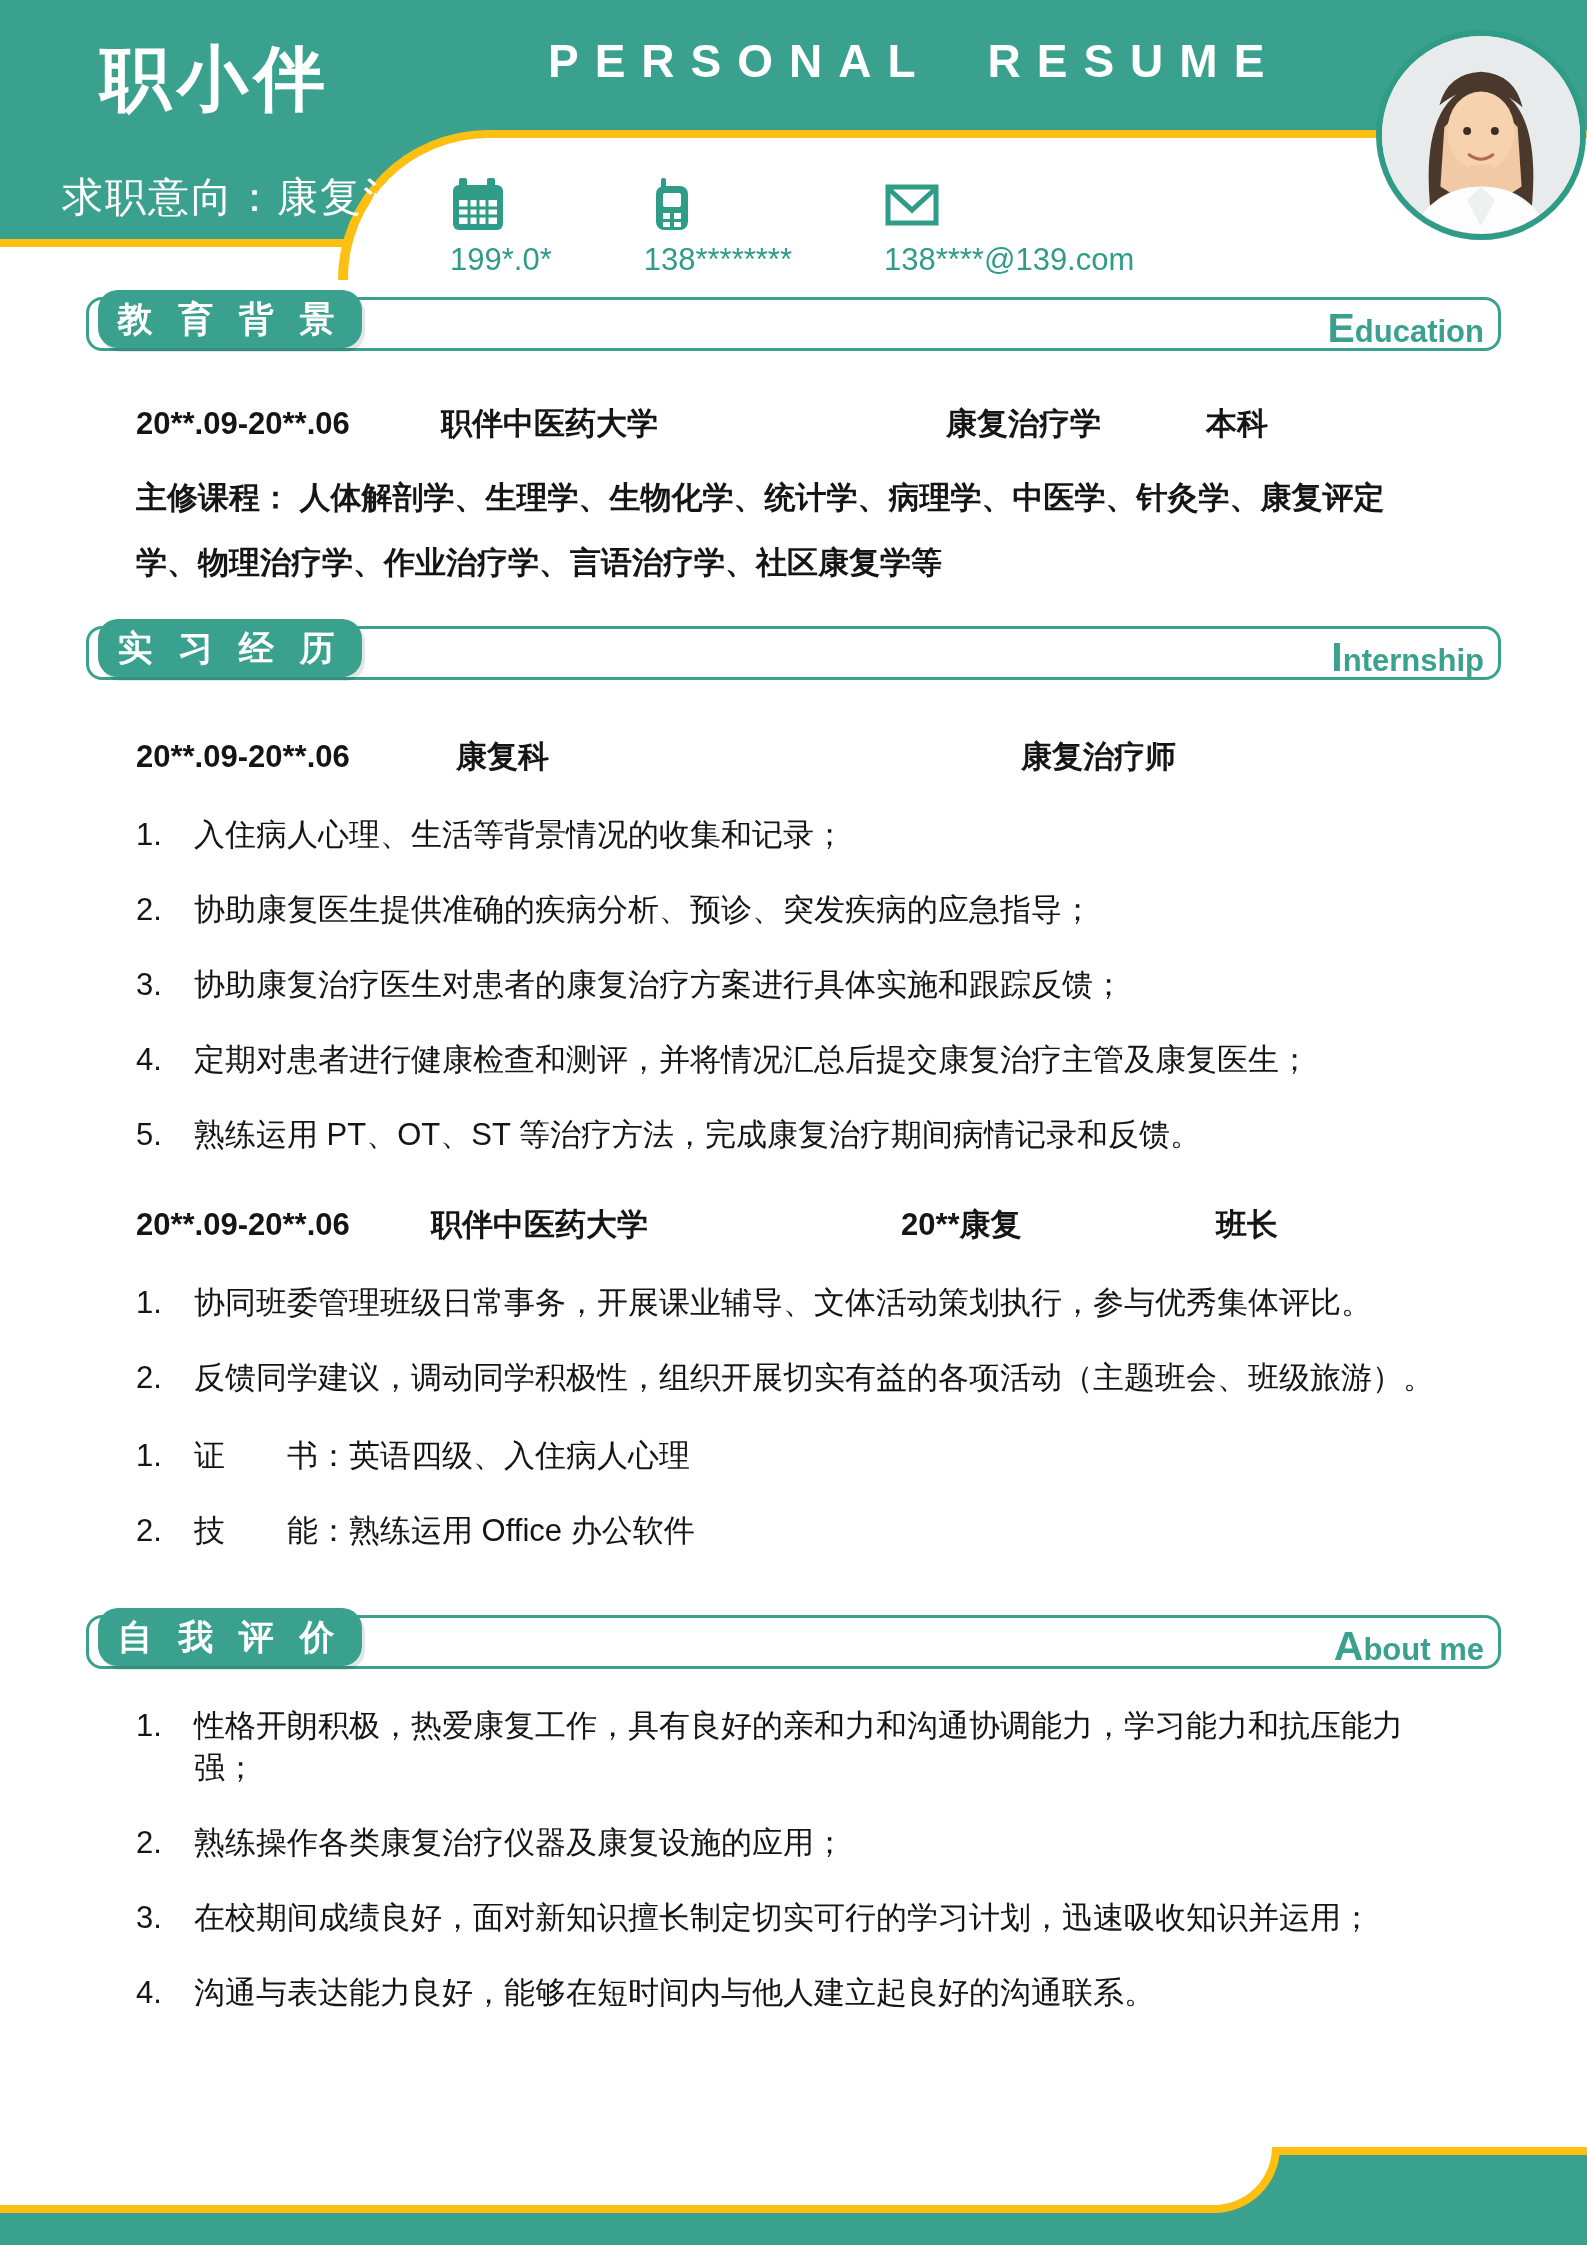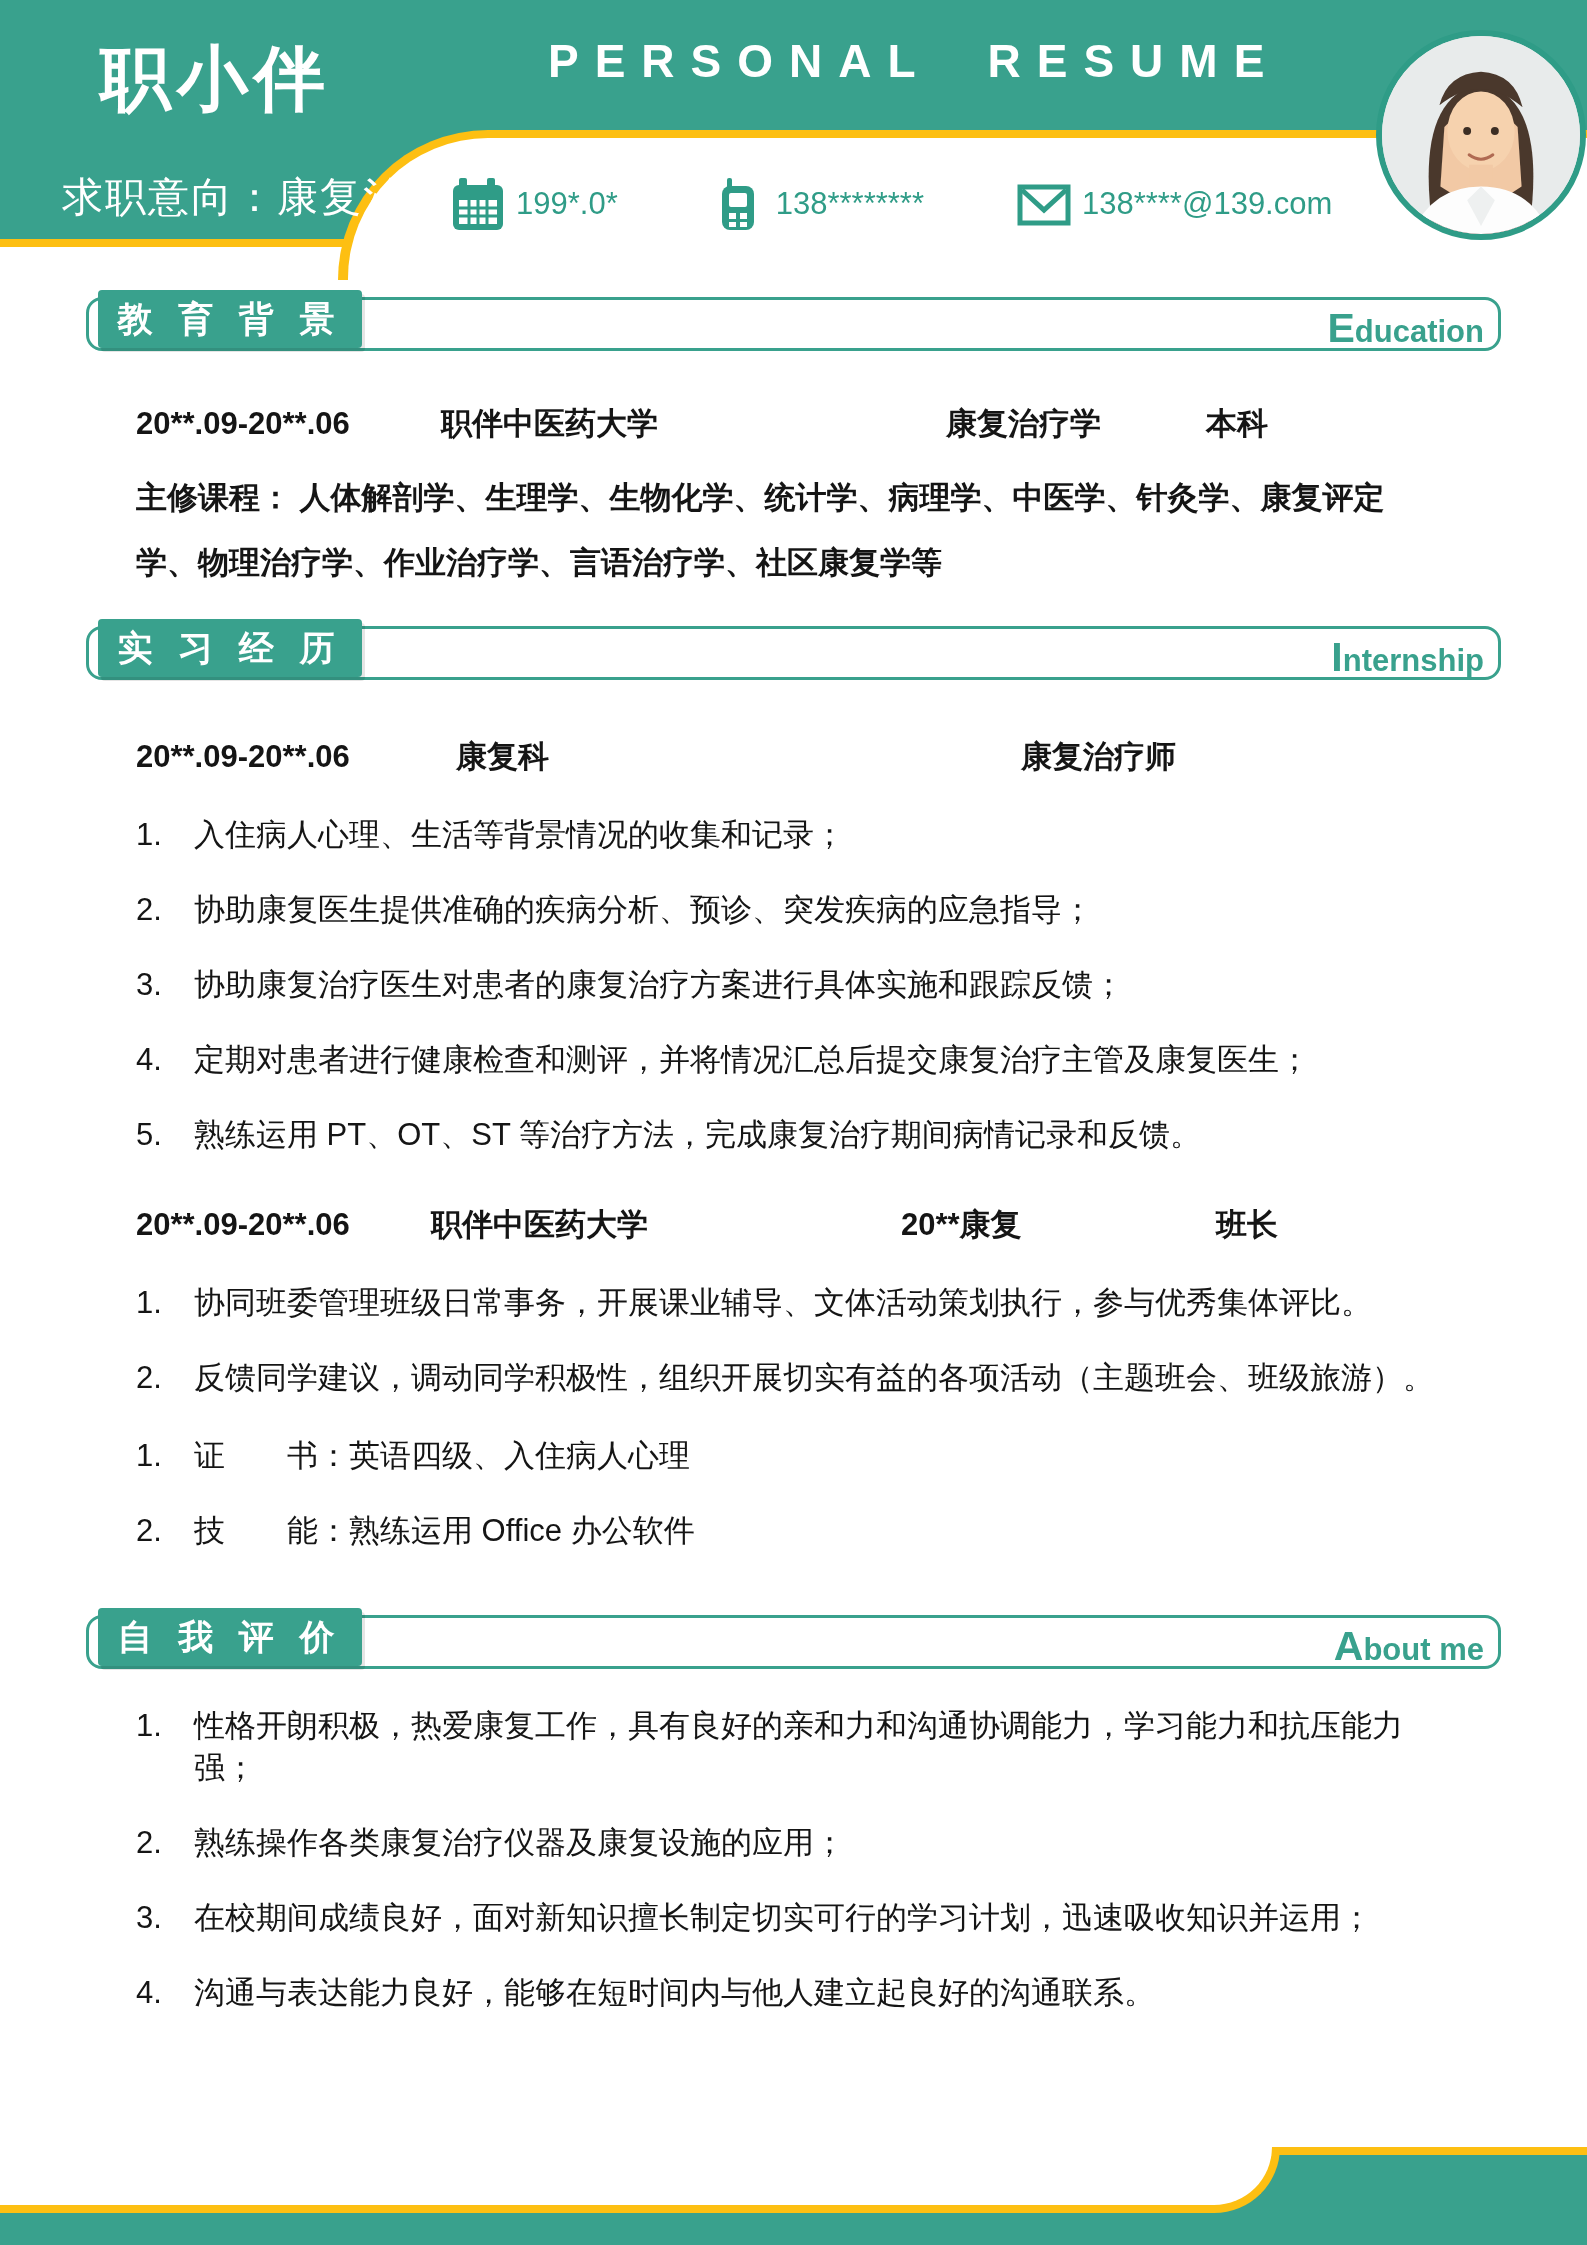--- a/index.html
+++ b/index.html
@@ -21,32 +21,32 @@
   .hd-panel-w{position:absolute;top:138px;left:348px;right:-30px;height:150px;
               background:#fff;border-top-left-radius:140px;z-index:1;}
   .logo{position:absolute;top:38px;left:100px;z-index:2;color:#fff;
         font-family:"DejaVu Serif",serif;font-weight:bold;font-size:71px;line-height:1.15;letter-spacing:6px;}
   .resume-title{position:absolute;top:34px;left:548px;z-index:2;color:#fff;
         font-weight:bold;font-size:46px;letter-spacing:16px;word-spacing:28px;}
   .intention{position:absolute;top:170px;left:62px;z-index:2;color:#fff;
         font-family:"DejaVu Serif",serif;font-size:41px;letter-spacing:2px;}
   .contacts{position:absolute;top:176px;left:450px;z-index:2;display:flex;align-items:center;
         color:var(--teal-dark);font-size:31px;}
-  .contact{display:flex;align-items:center;gap:10px;}
+  .contact{display:flex;align-items:flex-start;gap:10px;flex-direction:column;}
   .contact + .contact{margin-left:92px;}
   .cicon{width:56px;height:56px;flex:0 0 auto;display:block;}
   .photo{position:absolute;top:30px;left:1376px;width:210px;height:210px;border-radius:50%;
          border:6px solid var(--teal-dark);overflow:hidden;background:#e9ecec;z-index:3;}
 
   
   .content{position:relative;z-index:4;padding-top:297px;}
   .sec{margin:0 86px;}
   .sec-head{position:relative;height:54px;border:3px solid var(--teal);border-radius:16px;background:#fff;}
   .sec-pill{position:absolute;top:-10px;left:9px;width:264px;height:58px;background:var(--teal);
-            border-radius:4px;color:#fff;font-size:35px;font-weight:bold;letter-spacing:8px;
+            border-radius:20px;color:#fff;font-size:35px;font-weight:bold;letter-spacing:8px;
             display:flex;align-items:center;justify-content:center;
             box-shadow:3px 4px 0 rgba(0,0,0,0.10);}
   .sec-en{position:absolute;right:14px;bottom:-4px;color:var(--teal);font-size:31px;font-weight:bold;}
   .sec-en::first-letter{font-size:41px;}
 
   .row{display:grid;font-weight:bold;font-size:31px;padding-left:50px;align-items:baseline;}
   .row-edu{margin-top:52px;grid-template-columns:305px 505px 260px auto;}
   .row-intern{margin-top:56px;grid-template-columns:320px 565px 325px auto;}
   .row-practice{margin-top:48px;grid-template-columns:295px 470px 315px auto;}
   .courses{margin-top:20px;padding:0 70px 0 50px;font-weight:bold;font-size:31px;line-height:65px;}

